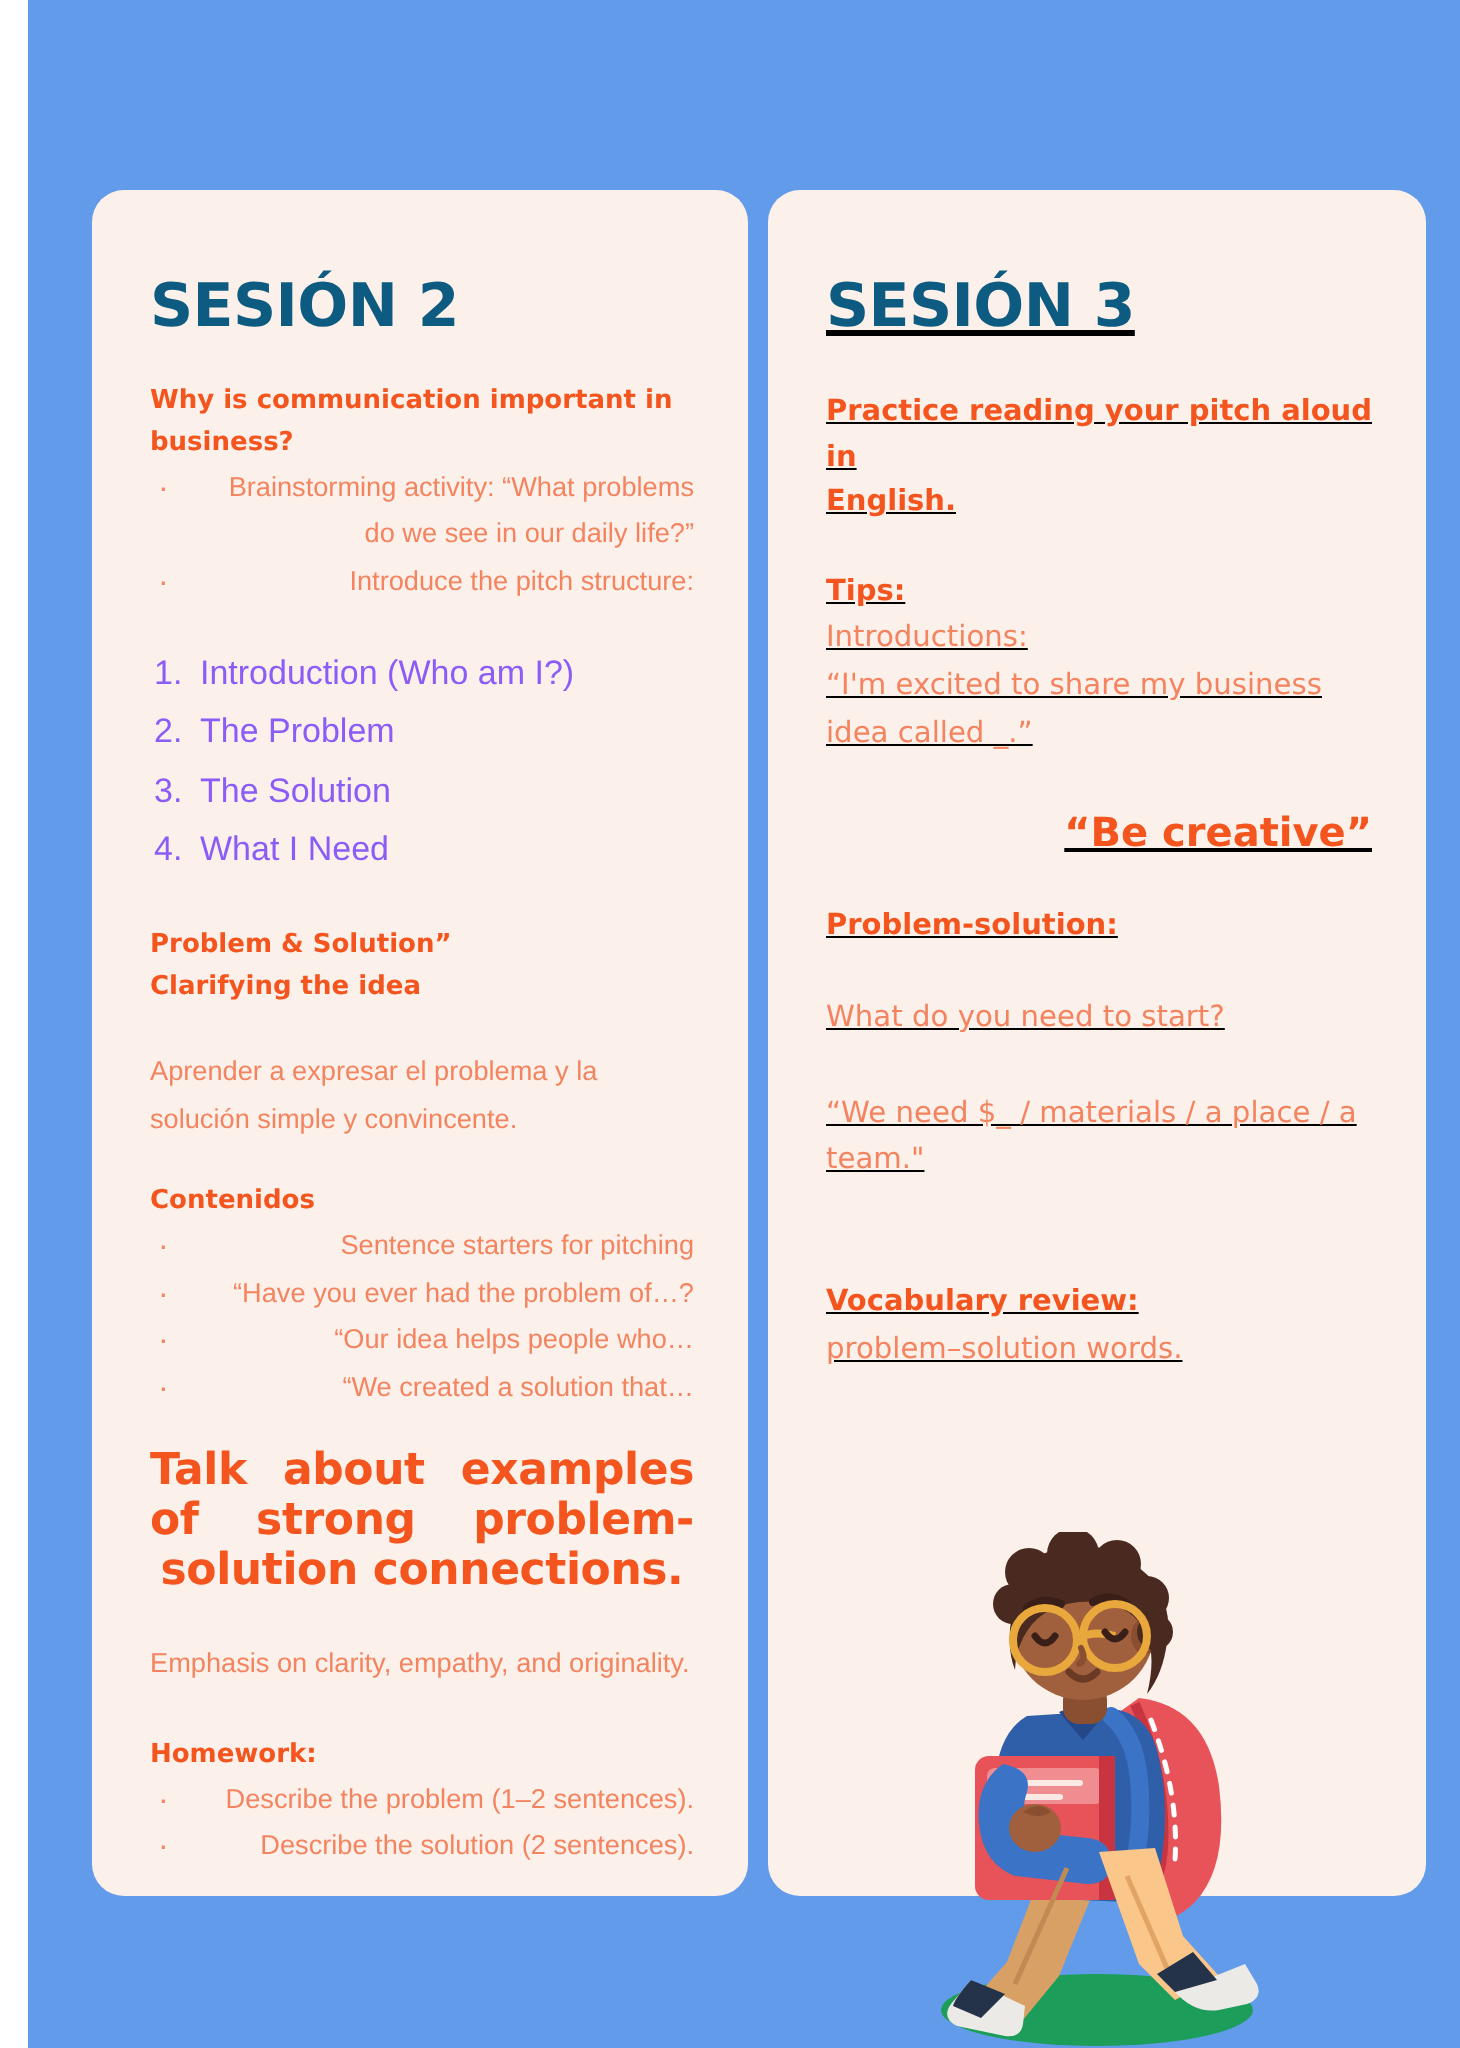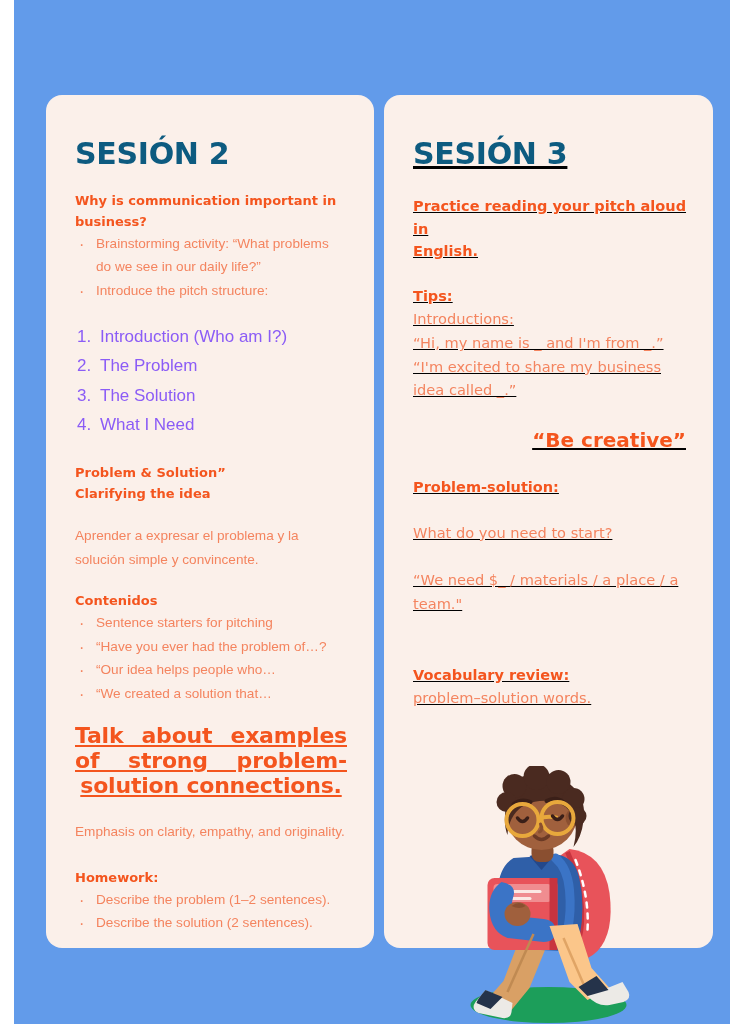--- a/index.html
+++ b/index.html
@@ -72,20 +72,21 @@
     font-size: 13.6px;
     font-weight: 400;
     line-height: 1.72;
     margin: 0;
     font-family: "Liberation Sans", sans-serif;
   }
   .l-list {
     margin: 0;
     padding: 0;
     list-style: none;
+    text-align: right;
   }
   .l-list li {
     color: #f4845f;
     font-size: 13.6px;
     line-height: 1.72;
     font-family: "Liberation Sans", sans-serif;
     position: relative;
     padding-left: 21px;
   }
   .l-list li::before {
@@ -120,21 +121,20 @@
   .big-cta {
     color: #f4551e;
     font-size: 22px;
     font-weight: 800;
     line-height: 1.14;
     margin: 0;
     text-align: justify;
     text-align-last: center;
     font-family: "DejaVu Sans", sans-serif;
     letter-spacing: -0.2px;
-    text-decoration: underline;
   }
 
   
   .r-head {
     color: #f4551e;
     font-size: 14.5px;
     font-weight: 700;
     line-height: 1.56;
     margin: 0;
     font-family: "DejaVu Sans", sans-serif;
@@ -250,21 +250,20 @@
 
       <p class="r-head">
         <span>Practice reading your pitch aloud in</span><br>
         <span>English.</span>
       </p>
 
       <div class="sp-22"></div>
 
       <p class="r-head">Tips:</p>
       <p class="r-body">Introductions:</p>
-      <p class="r-body">“Hi, my name is _ and I'm from _.”</p>
       <p class="r-body">“I'm excited to share my business idea called _.”</p>
 
       <div class="sp-26"></div>
 
       <p class="r-quote">“Be creative”</p>
 
       <div class="sp-24"></div>
 
       <p class="r-head">Problem-solution:</p>
 

